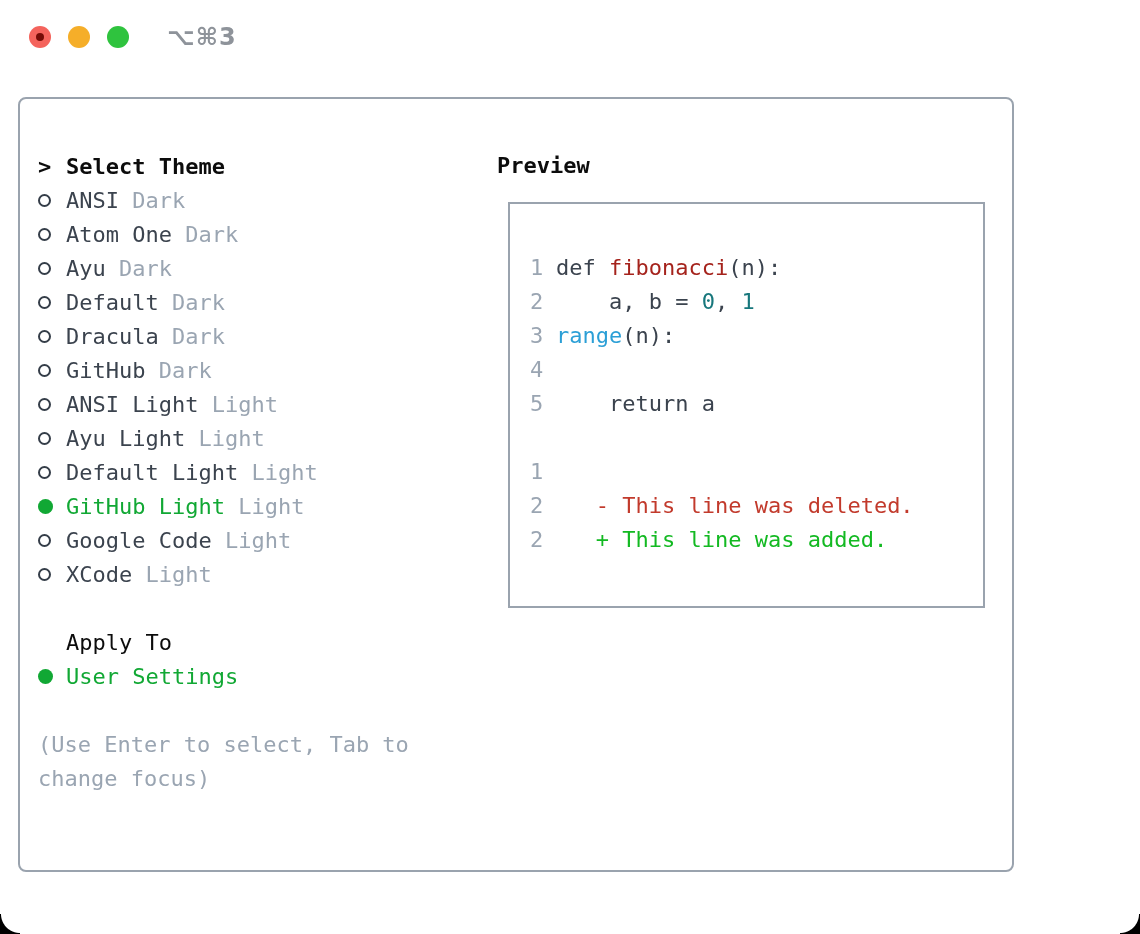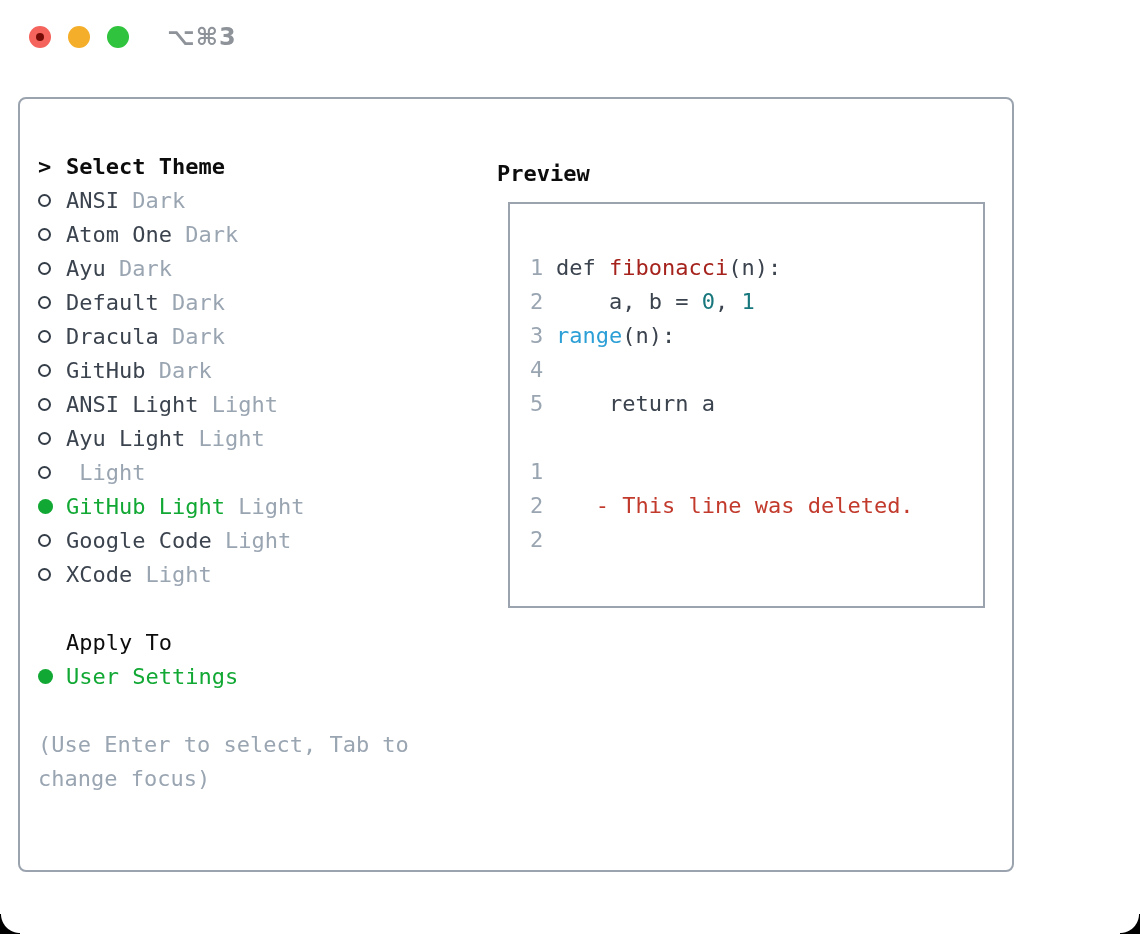--- a/index.html
+++ b/index.html
@@ -40,21 +40,21 @@
   .theme-name{color:var(--text);}
   .theme-name.sel{color:var(--green);}
   .variant{color:var(--dim);}
   .apply-hdr{color:var(--black);}
   .opt-label{color:var(--text);}
   .opt-label.sel{color:var(--green);}
   .hint-row{color:var(--dim);}
 
   
   .preview-title{
-    position:absolute;left:477px;top:58px;height:34px;line-height:34px;
+    position:absolute;left:477px;top:50px;height:34px;line-height:34px;
     font-size:22px;font-weight:bold;color:var(--black);
   }
   .preview-box{
     position:absolute;left:488px;top:103px;width:477px;height:406px;
     border:2px solid var(--border);background:#fff;box-sizing:border-box;
   }
   .code{position:absolute;left:20px;top:46px;font-size:22px;}
   .code .row{height:34px;display:flex;align-items:center;}
   .ln{display:inline-block;width:26px;color:var(--dim);white-space:pre;flex:none;}
   .seg{white-space:pre;}
@@ -83,21 +83,21 @@
   <div class="left-col" id="left-col">
       <div class="row"><span class="marker"><span class="cursor">&gt;</span></span><span class="hdr">Select Theme</span></div>
       <div class="row"><span class="marker"><span class="radio"></span></span><span class="theme-name">ANSI</span><span class="theme-name"> </span><span class="variant">Dark</span></div>
       <div class="row"><span class="marker"><span class="radio"></span></span><span class="theme-name">Atom One</span><span class="theme-name"> </span><span class="variant">Dark</span></div>
       <div class="row"><span class="marker"><span class="radio"></span></span><span class="theme-name">Ayu</span><span class="theme-name"> </span><span class="variant">Dark</span></div>
       <div class="row"><span class="marker"><span class="radio"></span></span><span class="theme-name">Default</span><span class="theme-name"> </span><span class="variant">Dark</span></div>
       <div class="row"><span class="marker"><span class="radio"></span></span><span class="theme-name">Dracula</span><span class="theme-name"> </span><span class="variant">Dark</span></div>
       <div class="row"><span class="marker"><span class="radio"></span></span><span class="theme-name">GitHub</span><span class="theme-name"> </span><span class="variant">Dark</span></div>
       <div class="row"><span class="marker"><span class="radio"></span></span><span class="theme-name">ANSI Light</span><span class="theme-name"> </span><span class="variant">Light</span></div>
       <div class="row"><span class="marker"><span class="radio"></span></span><span class="theme-name">Ayu Light</span><span class="theme-name"> </span><span class="variant">Light</span></div>
-      <div class="row"><span class="marker"><span class="radio"></span></span><span class="theme-name"> </span><span class="variant">Light</span></div>
+      <div class="row"><span class="marker"><span class="radio"></span></span><span class="theme-name">Default Light</span><span class="theme-name"> </span><span class="variant">Light</span></div>
       <div class="row"><span class="marker"><span class="radio sel"></span></span><span class="theme-name sel">GitHub Light</span><span class="theme-name"> </span><span class="variant">Light</span></div>
       <div class="row"><span class="marker"><span class="radio"></span></span><span class="theme-name">Google Code</span><span class="theme-name"> </span><span class="variant">Light</span></div>
       <div class="row"><span class="marker"><span class="radio"></span></span><span class="theme-name">XCode</span><span class="theme-name"> </span><span class="variant">Light</span></div>
       <div class="row"></div>
       <div class="row"><span class="marker"></span><span class="apply-hdr">Apply To</span></div>
       <div class="row"><span class="marker"><span class="radio sel"></span></span><span class="opt-label sel">User Settings</span></div>
       <div class="row"></div>
       <div class="row hint-row">(Use Enter to select, Tab to</div>
       <div class="row hint-row">change focus)</div>
     </div>
@@ -106,20 +106,20 @@
   <div class="preview-box">
     <div class="code" id="code-lines">
         <div class="row"><span class="ln">1</span><span class="seg seg-plain">def </span><span class="seg seg-function">fibonacci</span><span class="seg seg-plain">(n):</span></div>
         <div class="row"><span class="ln">2</span><span class="seg seg-plain">    a, b = </span><span class="seg seg-number">0</span><span class="seg seg-plain">, </span><span class="seg seg-number">1</span></div>
         <div class="row"><span class="ln">3</span><span class="seg seg-builtin">range</span><span class="seg seg-plain">(n):</span></div>
         <div class="row"><span class="ln">4</span></div>
         <div class="row"><span class="ln">5</span><span class="seg seg-plain">    return a</span></div>
         <div class="row"><span class="ln"></span></div>
         <div class="row"><span class="ln">1</span></div>
         <div class="row"><span class="ln">2</span><span class="seg seg-deleted">   - This line was deleted.</span></div>
-        <div class="row"><span class="ln">2</span></div>
+        <div class="row"><span class="ln">2</span><span class="seg seg-added">   + This line was added.</span></div>
       </div>
   </div>
 
 </div>
 
 <div class="corner bl"></div>
 <div class="corner br"></div>
 
 </body></html>

